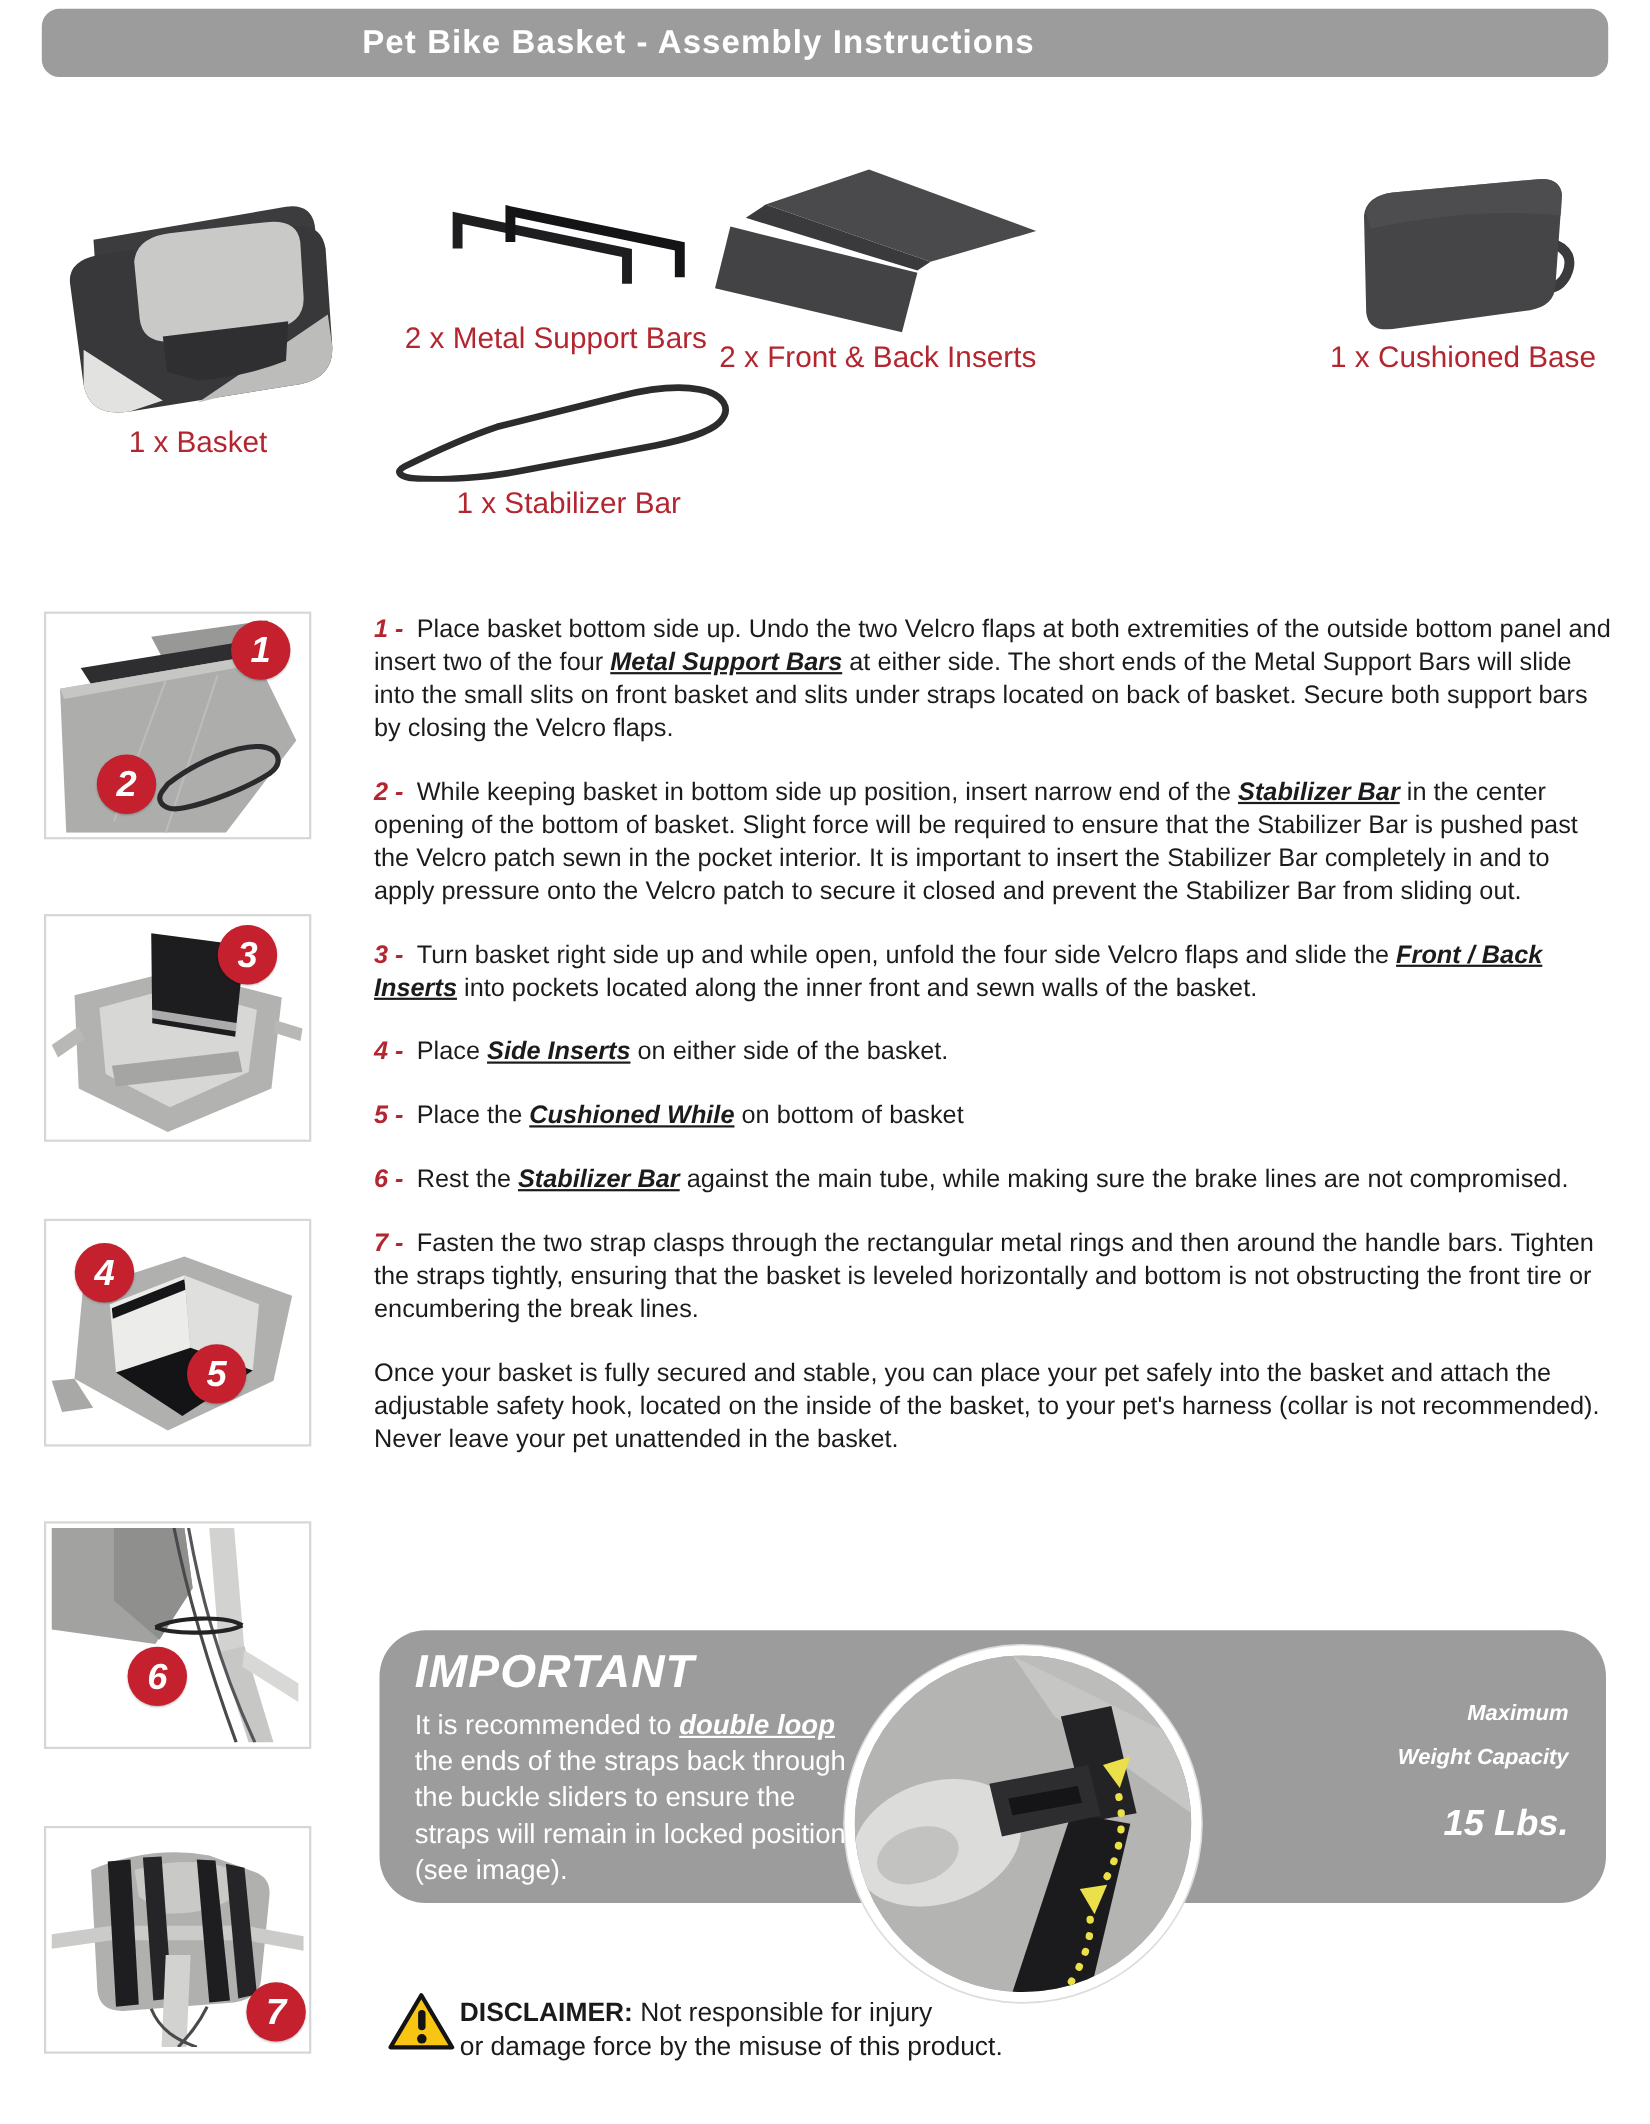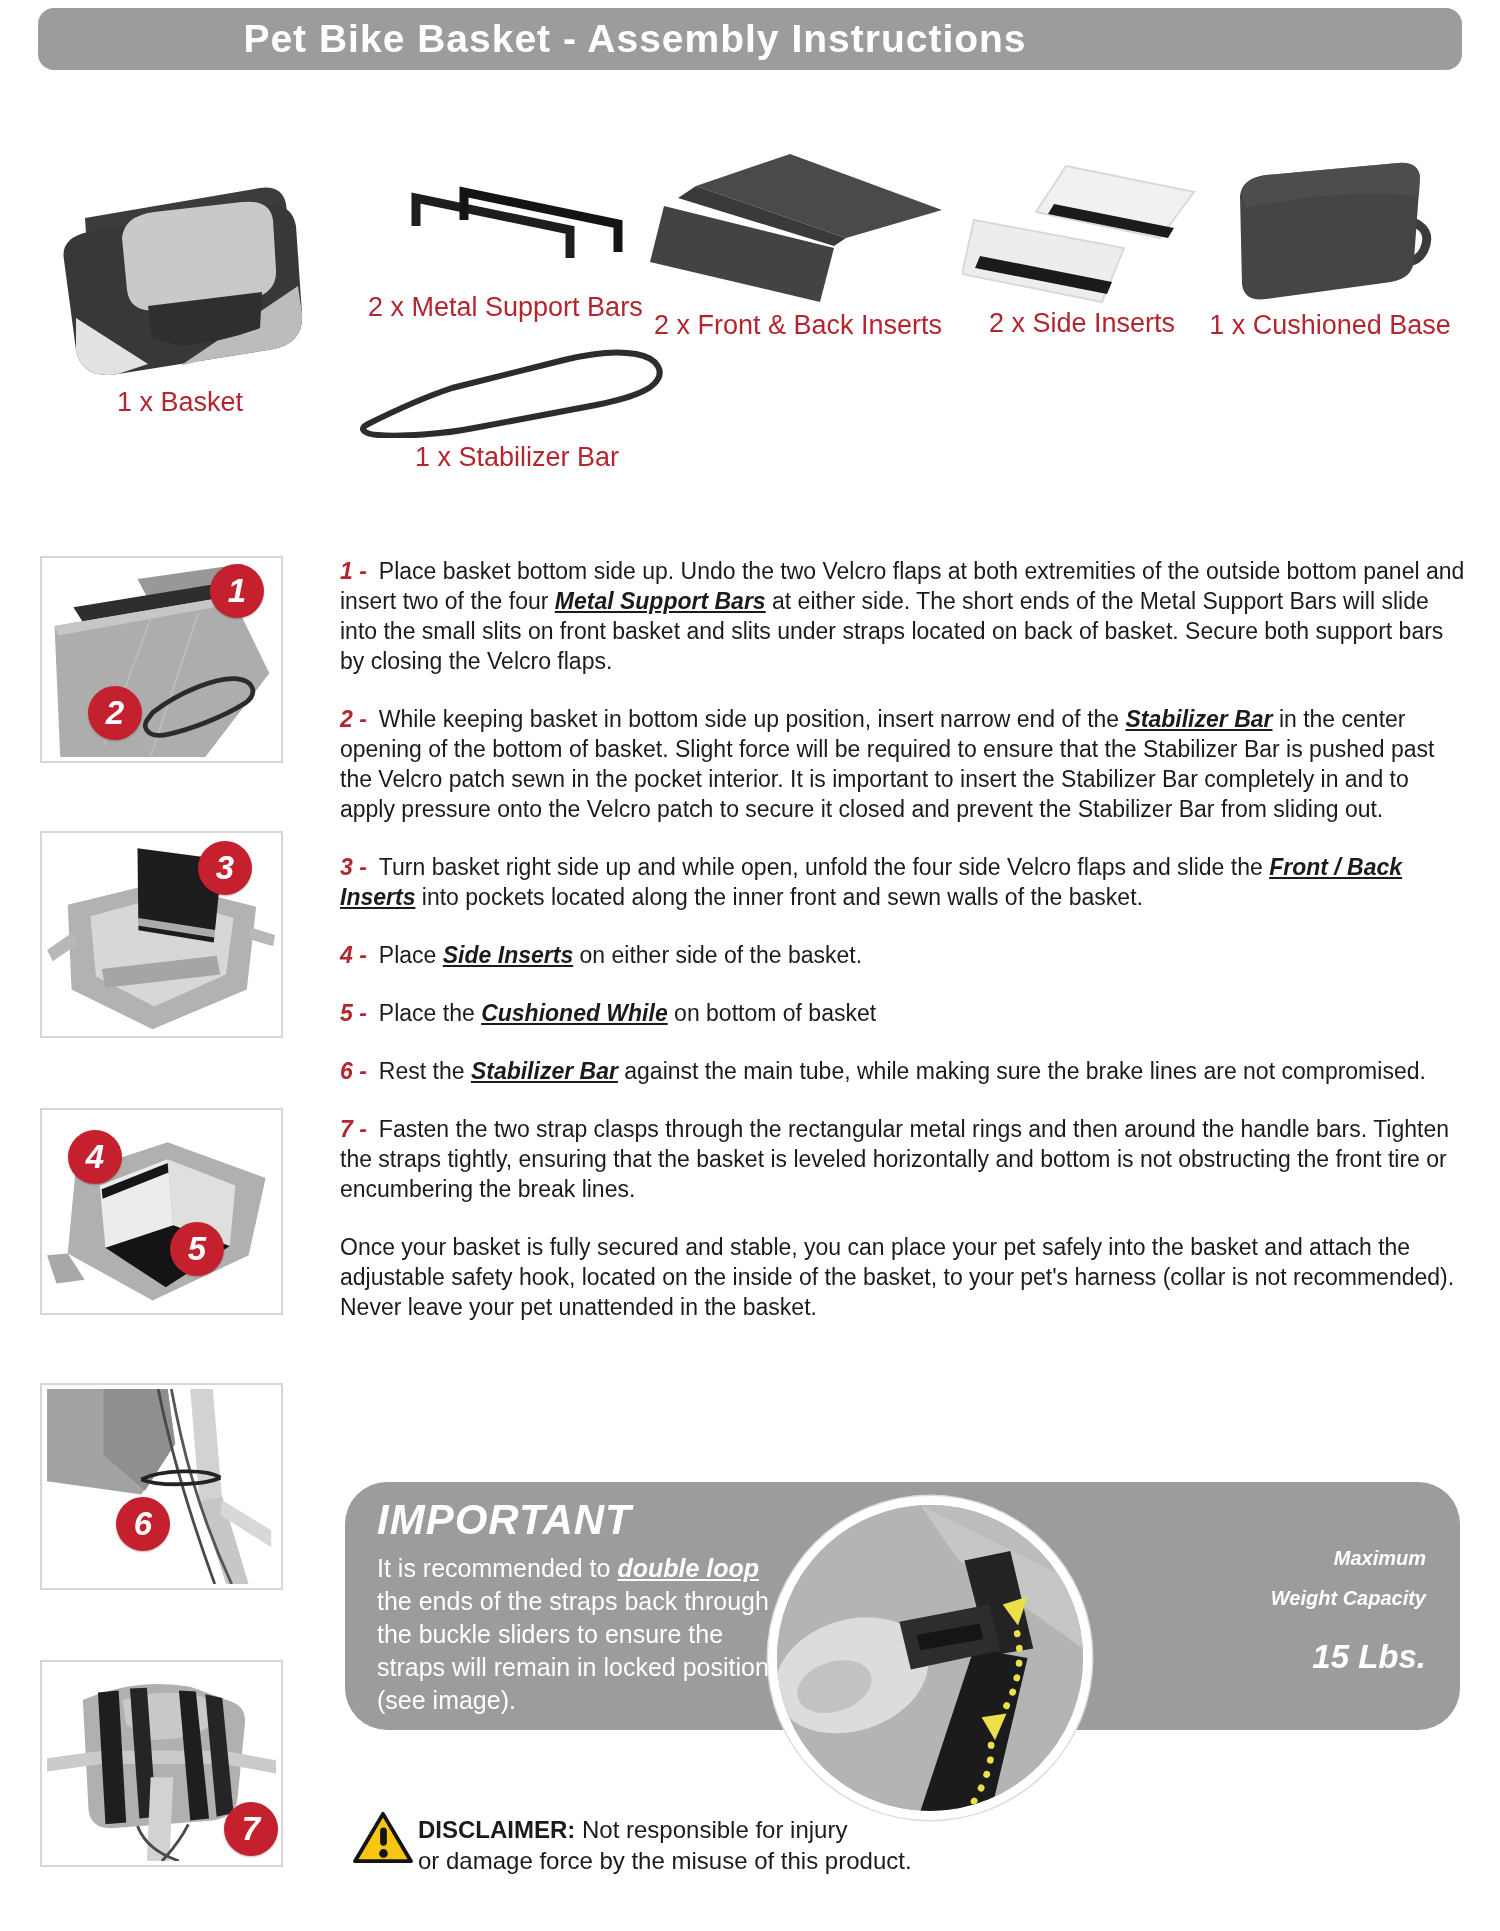--- a/index.html
+++ b/index.html
@@ -7,21 +7,21 @@
   .page {
     position:relative; width:1500px; height:1931px; background:#fff;
     font-family:"Liberation Sans","DejaVu Sans",sans-serif; color:#1b1b1d; overflow:hidden;
   }
   
   .banner {
     position:absolute; left:38px; top:8px; width:1424px; height:62px;
     background:var(--banner-gray,#9c9c9c); border-radius:16px;
     display:flex; align-items:center; justify-content:center; padding-right:230px;
   }
-  .banner h1 { color:#fff; font-size:39px; font-weight:bold; letter-spacing:1px; white-space:nowrap; }
+  .banner h1 { color:#fff; font-size:30px; font-weight:bold; letter-spacing:1px; white-space:nowrap; }
   
   .part { position:absolute; text-align:center; }
   .part svg { display:block; width:100%; }
   .part figcaption {
     color:var(--accent-red,#b32630); font-size:27px; margin-top:4px; white-space:nowrap;
   }
   .part-basket { left:30px;  top:158px; width:300px; }
   .part-bars   { left:368px; top:180px; width:262px; }
   .part-fb     { left:648px; top:150px; width:300px; }
   .part-side   { left:962px; top:162px; width:240px; }
@@ -106,29 +106,20 @@
 
   <figure class="part part-fb">
     <svg viewBox="0 0 300 156">
       <path d="M142 4 L294 60 L198 88 L48 36 Z" fill="#4a4a4d"></path>
       <path d="M48 36 L198 88 L186 96 L30 48 Z" fill="#3a3a3d"></path>
       <path d="M16 56 L186 98 L172 152 L2 112 Z" fill="#434346"></path>
     </svg>
     <figcaption>2 x Front &amp; Back Inserts</figcaption>
   </figure>
 
-  <figure class="part part-side">
-    <svg viewBox="0 0 240 142">
-      <path d="M104 4 L232 30 L198 76 L74 50 Z" fill="#f1f1ef" stroke="#d9d9d7" stroke-width="2"></path>
-      <path d="M92 42 L212 66 L206 76 L86 52 Z" fill="#1b1b1d"></path>
-      <path d="M12 58 L162 86 L140 140 L0 112 Z" fill="#ededeb" stroke="#d9d9d7" stroke-width="2"></path>
-      <path d="M18 94 L150 120 L145 132 L13 106 Z" fill="#1b1b1d"></path>
-    </svg>
-    <figcaption>2 x Side Inserts</figcaption>
-  </figure>
 
   <figure class="part part-base">
     <svg viewBox="0 0 260 148">
       <path d="M208 62 q26 8 16 30 q-8 16 -26 10" fill="none" stroke="#3b3b3d" stroke-width="9"></path>
       <path d="M40 38 Q42 20 66 17 L198 5 Q218 3 220 19 L214 102 Q213 120 191 124 L66 141 Q44 144 42 126 Z" fill="#454548"></path>
       <path d="M42 36 Q44 20 66 17 L198 5 Q218 3 220 19 L219 38 Q138 30 46 50 Z" fill="#515154" opacity="0.7"></path>
     </svg>
     <figcaption>1 x Cushioned Base</figcaption>
   </figure>
 

